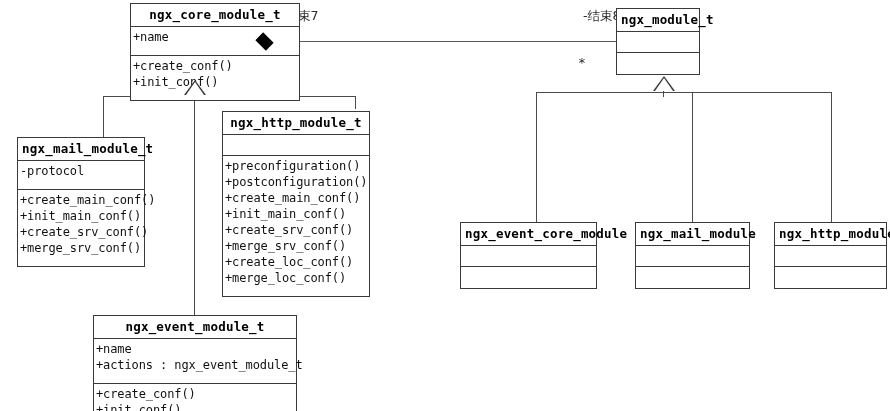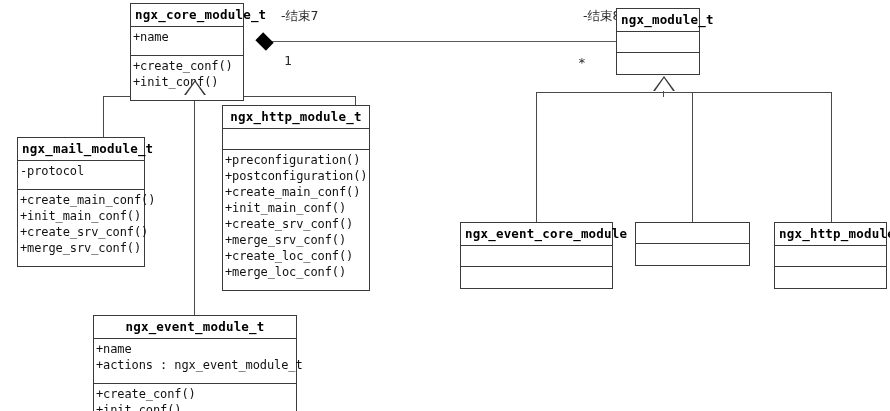--- a/index.html
+++ b/index.html
@@ -162,21 +162,21 @@
   </div>
 
   <div class="assoc-line" style="left:272px; top:41px; width:344px;"></div>
   <div class="diamond-filled" style="left:259px; top:36px;"></div>
 
   <div class="edge-label" style="left:281px; top:8px;">-结束7</div>
   <div class="mult-label" style="left:284px; top:53px;">1</div>
   <div class="edge-label" style="left:538px; top:8px;margin-left:45px;">-结束8</div>
   <div class="mult-label" style="left:578px; top:55px;">*</div>
 
-  <div class="uml-class" style="left:130px; top:3px; width:114px;">
+  <div class="uml-class" style="left:130px; top:3px; width:170px;">
     <div class="uml-name">ngx_core_module_t</div>
     <div class="uml-compartment">
       <div class="uml-feature">+name</div>
     </div>
     <div class="uml-compartment last">
       <div class="uml-feature">+create_conf()</div>
       <div class="uml-feature">+init_conf()</div>
     </div>
   </div>
 
@@ -192,21 +192,21 @@
       <div class="uml-feature">-protocol</div>
     </div>
     <div class="uml-compartment last">
       <div class="uml-feature">+create_main_conf()</div>
       <div class="uml-feature">+init_main_conf()</div>
       <div class="uml-feature">+create_srv_conf()</div>
       <div class="uml-feature">+merge_srv_conf()</div>
     </div>
   </div>
 
-  <div class="uml-class" style="left:222px; top:105px; width:148px;">
+  <div class="uml-class" style="left:222px; top:111px; width:148px;">
     <div class="uml-name">ngx_http_module_t</div>
     <div class="uml-compartment empty"></div>
     <div class="uml-compartment last">
       <div class="uml-feature">+preconfiguration()</div>
       <div class="uml-feature">+postconfiguration()</div>
       <div class="uml-feature">+create_main_conf()</div>
       <div class="uml-feature">+init_main_conf()</div>
       <div class="uml-feature">+create_srv_conf()</div>
       <div class="uml-feature">+merge_srv_conf()</div>
       <div class="uml-feature">+create_loc_conf()</div>
@@ -219,27 +219,28 @@
     <div class="uml-compartment">
       <div class="uml-feature">+name</div>
       <div class="uml-feature">+actions : ngx_event_module_t</div>
     </div>
     <div class="uml-compartment last">
       <div class="uml-feature">+create_conf()</div>
       <div class="uml-feature">+init_conf()</div>
     </div>
   </div>
 
-  <div class="uml-class" style="left:460px; top:222px; width:153px;">
+  <div class="uml-class" style="left:460px; top:222px; width:137px;">
     <div class="uml-name">ngx_event_core_module</div>
     <div class="uml-compartment empty"></div>
     <div class="uml-compartment empty last"></div>
   </div>
 
   <div class="uml-class" style="left:635px; top:222px; width:115px;">
+    <div class="uml-name">ngx_mail_module</div>
     <div class="uml-compartment empty"></div>
     <div class="uml-compartment empty last"></div>
   </div>
 
   <div class="uml-class" style="left:774px; top:222px; width:113px;">
     <div class="uml-name">ngx_http_module</div>
     <div class="uml-compartment empty"></div>
     <div class="uml-compartment empty last"></div>
   </div>
 

